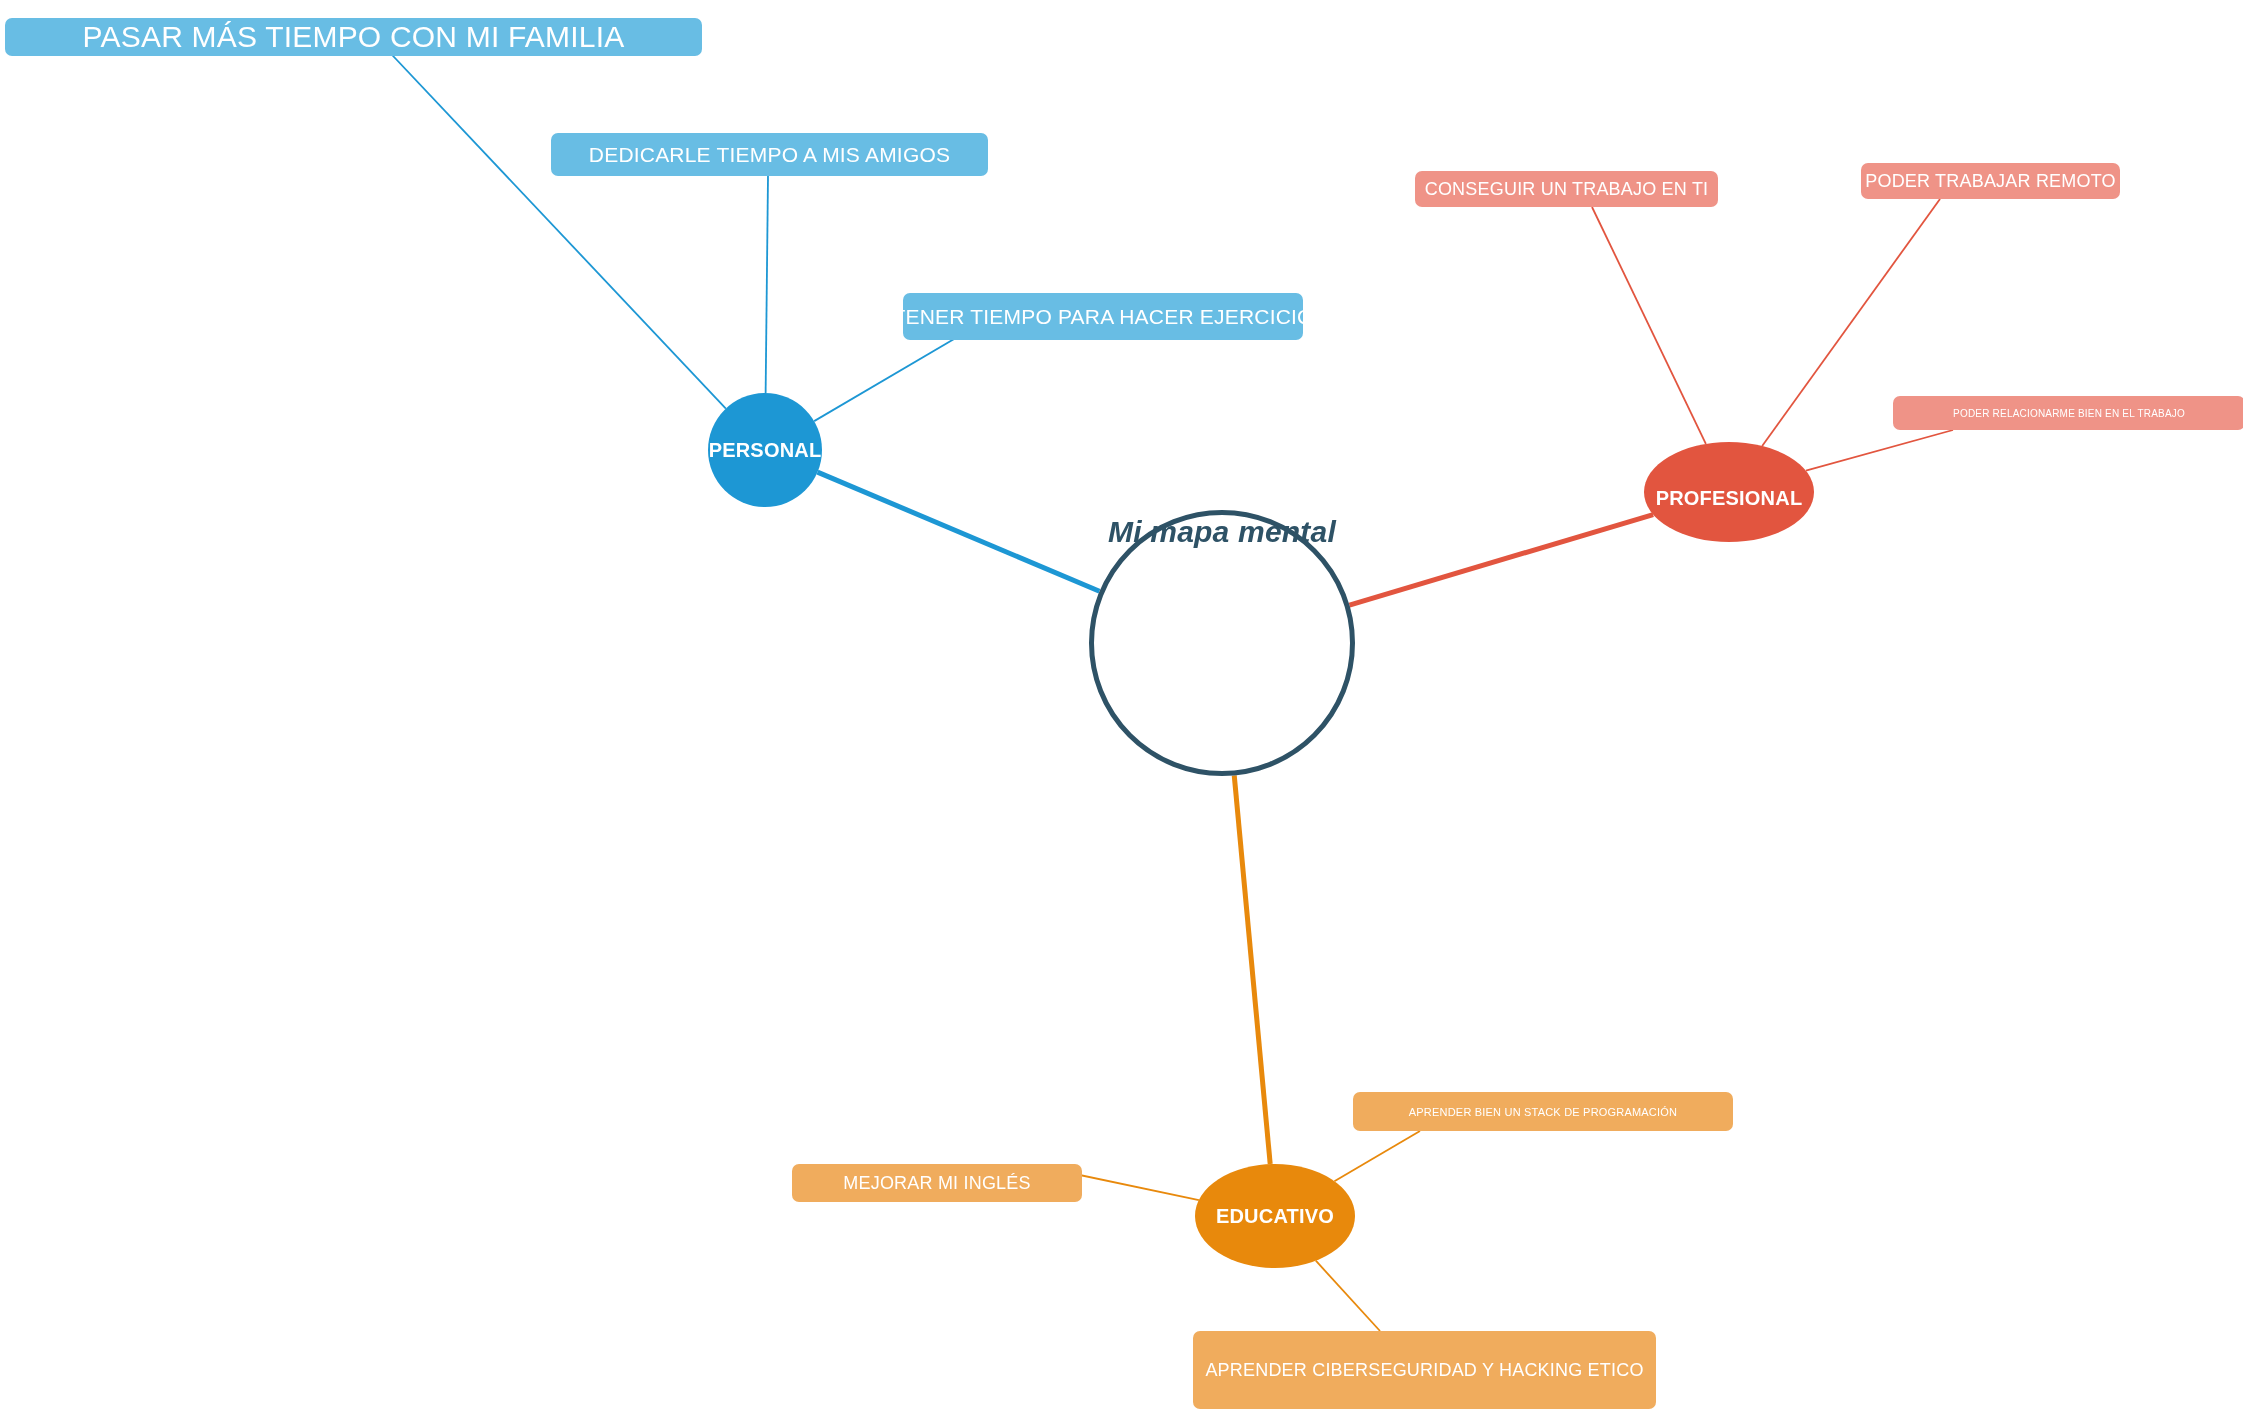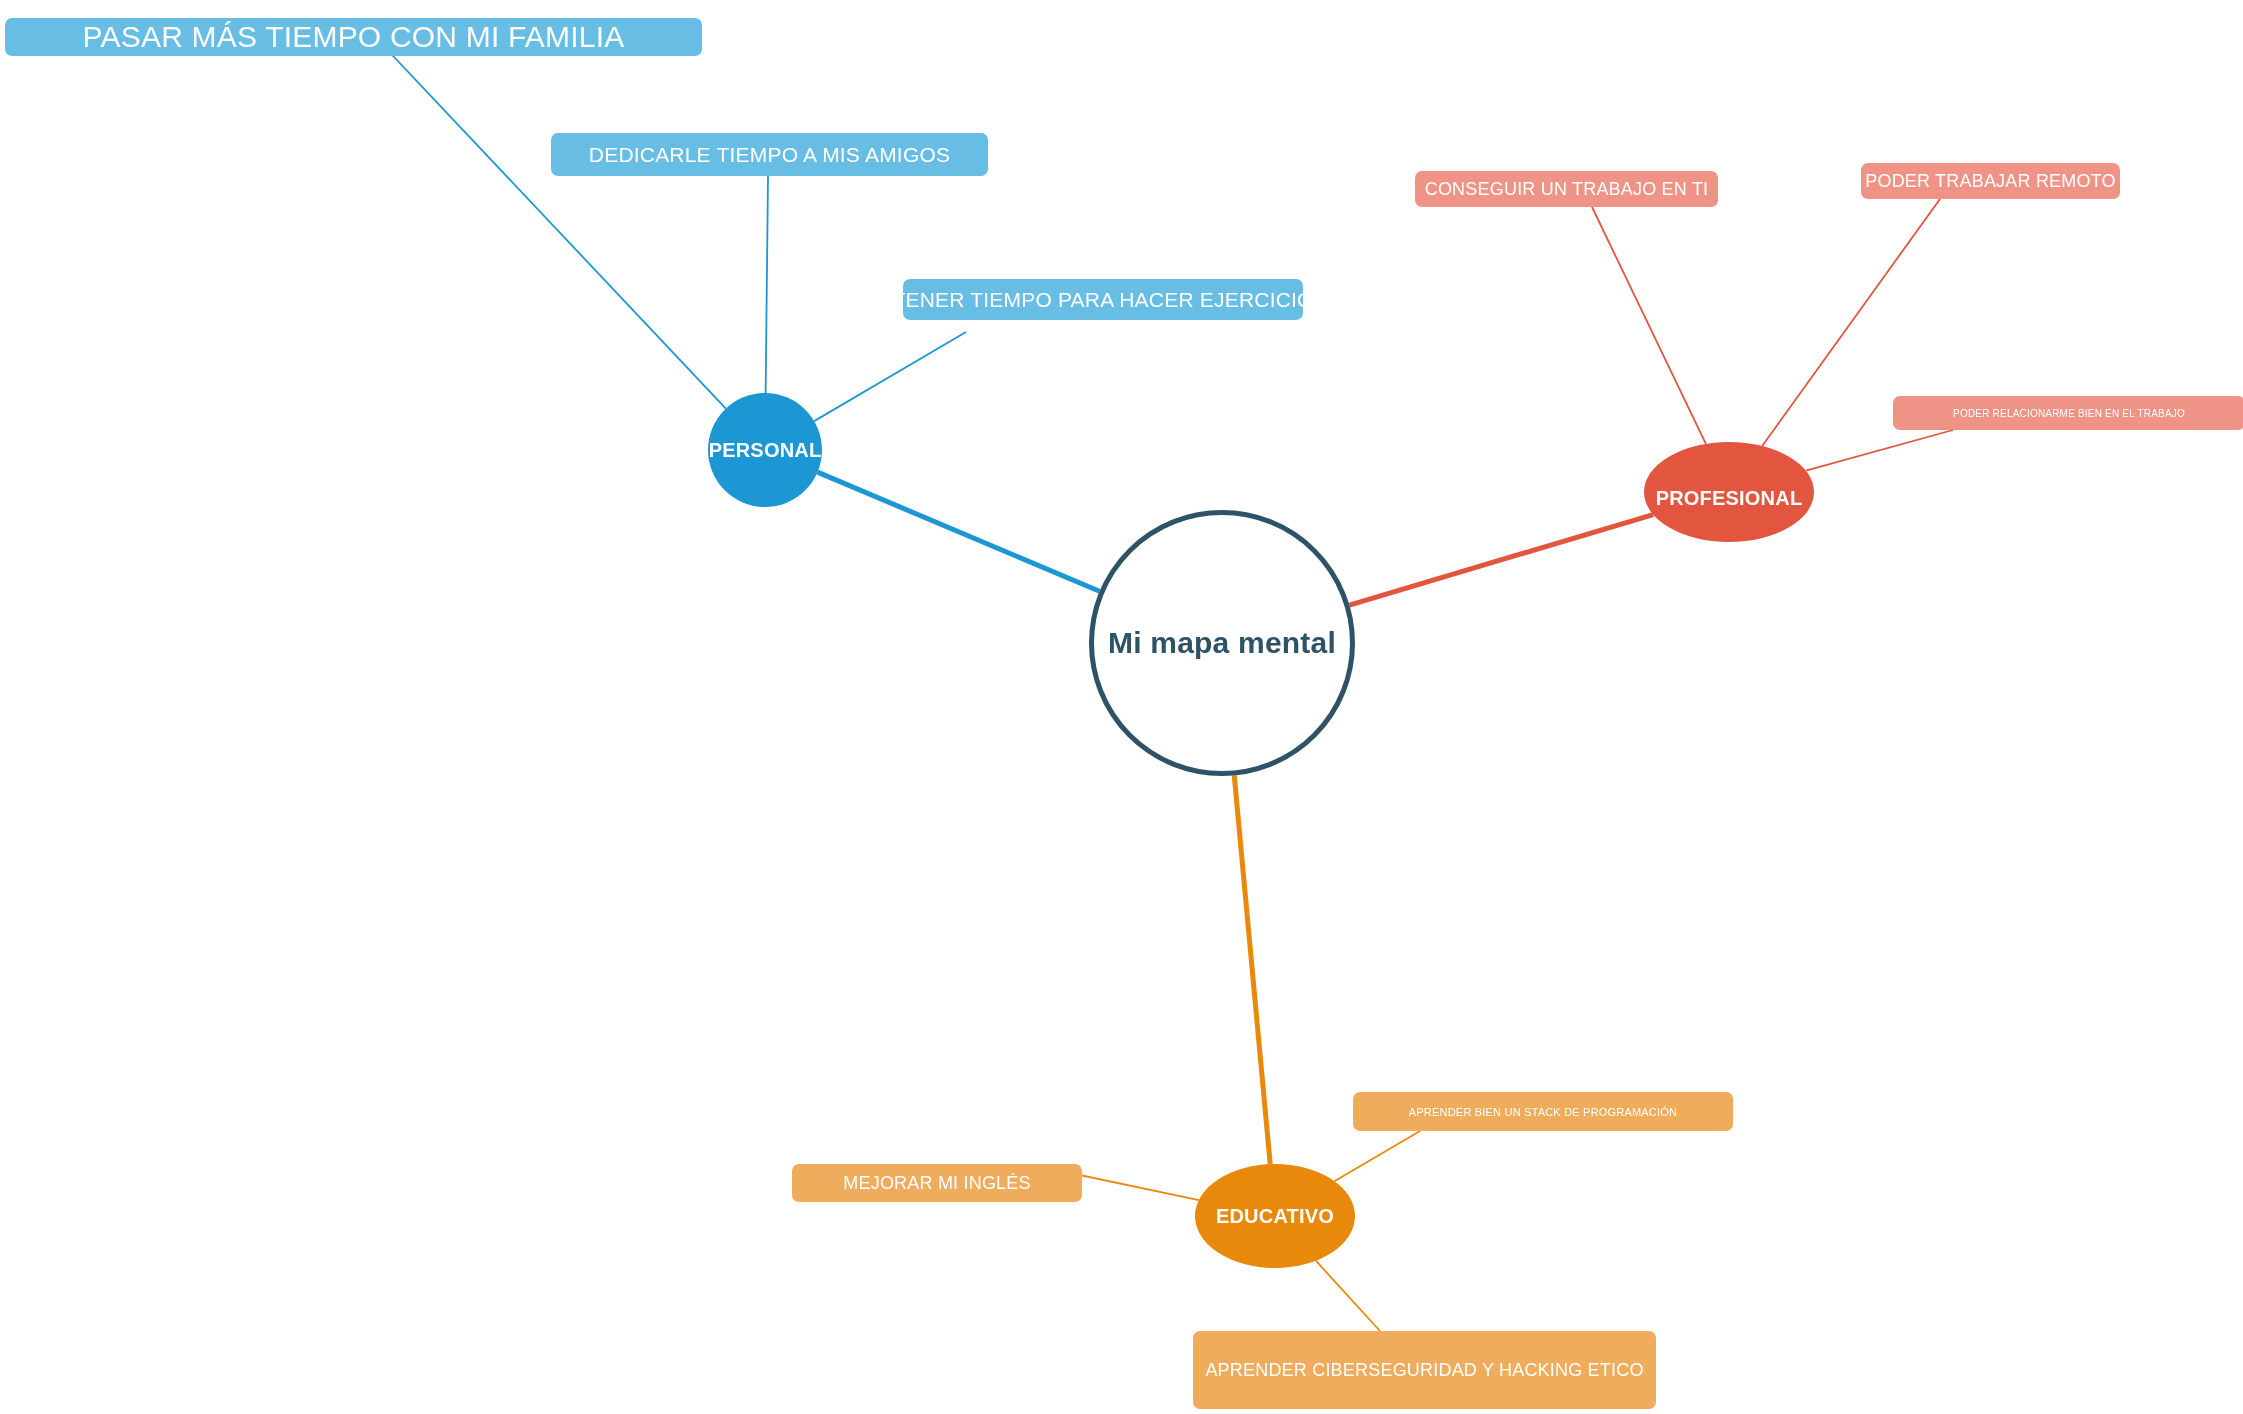--- a/index.html
+++ b/index.html
@@ -27,22 +27,23 @@
     pointer-events: none;
   }
 
   
   .root-node {
     position: absolute;
     box-sizing: border-box;
     border-radius: 50%;
     background: #ffffff;
     display: flex;
-    align-items: center;
+    align-items: flex-start;
     justify-content: center;
+    font-style: italic;
   }
   .root-label {
     font-size: 30px;
     font-weight: bold;
     color: #2e5266;
     letter-spacing: 0.2px;
     white-space: nowrap;
   }
 
   
@@ -97,21 +98,21 @@
       <line x1="1420" y1="1131" x2="1334.408651267071" y2="1181.1742389124065" stroke="#e8890c" stroke-width="1.8" stroke-linecap="butt"></line>
       <line x1="1380" y1="1331" x2="1315.8292775602424" y2="1260.7177801850273" stroke="#e8890c" stroke-width="1.8" stroke-linecap="butt"></line>
     </svg>
   <div id="nodes">
       <div class="leaf-box" style="left: 5px; top: 2px; width: 697px; height: 38px; background: rgb(104, 189, 228); margin-top: 16px;">
         <span class="leaf-label" style="font-size: 30px;">PASAR MÁS TIEMPO CON MI FAMILIA</span>
       </div>
       <div class="leaf-box" style="left: 551px; top: 133px; width: 437px; height: 43px; background: rgb(104, 189, 228);">
         <span class="leaf-label" style="font-size: 21px;">DEDICARLE TIEMPO A MIS AMIGOS</span>
       </div>
-      <div class="leaf-box" style="left: 903px; top: 279px; width: 400px; height: 41px; background: rgb(104, 189, 228);">
+      <div class="leaf-box" style="left: 903px; top: 293px; width: 400px; height: 47px; background: rgb(104, 189, 228);">
         <span class="leaf-label" style="font-size: 21px;">TENER TIEMPO PARA HACER EJERCICIO</span>
       </div>
       <div class="leaf-box" style="left: 1415px; top: 171px; width: 303px; height: 36px; background: rgb(239, 147, 135);">
         <span class="leaf-label" style="font-size: 18px;">CONSEGUIR UN TRABAJO EN TI</span>
       </div>
       <div class="leaf-box" style="left: 1861px; top: 163px; width: 259px; height: 36px; background: rgb(239, 147, 135);">
         <span class="leaf-label" style="font-size: 18px;">PODER TRABAJAR REMOTO</span>
       </div>
       <div class="leaf-box" style="left: 1893px; top: 396px; width: 352px; height: 34px; background: rgb(239, 147, 135);">
         <span class="leaf-label" style="font-size: 10px;">PODER RELACIONARME BIEN EN EL TRABAJO</span>

